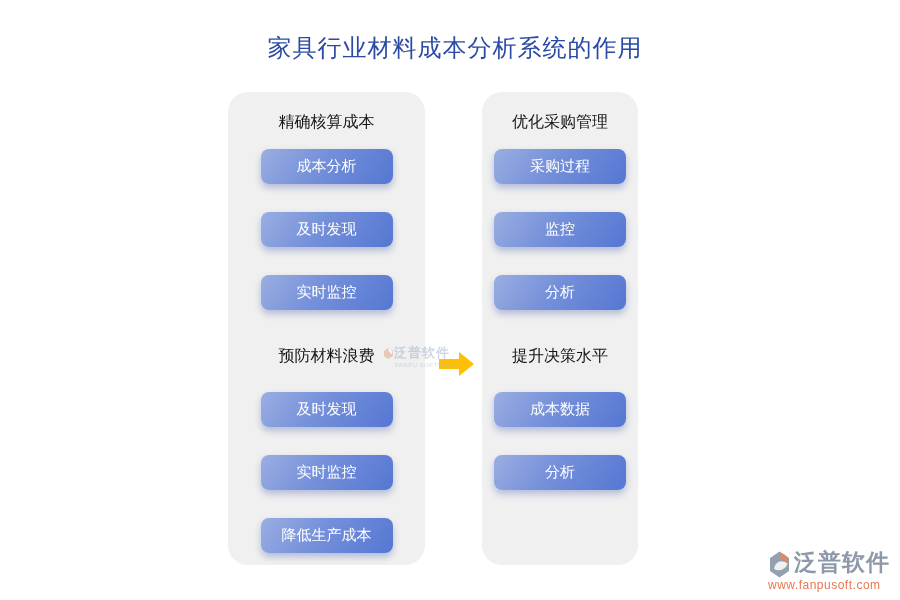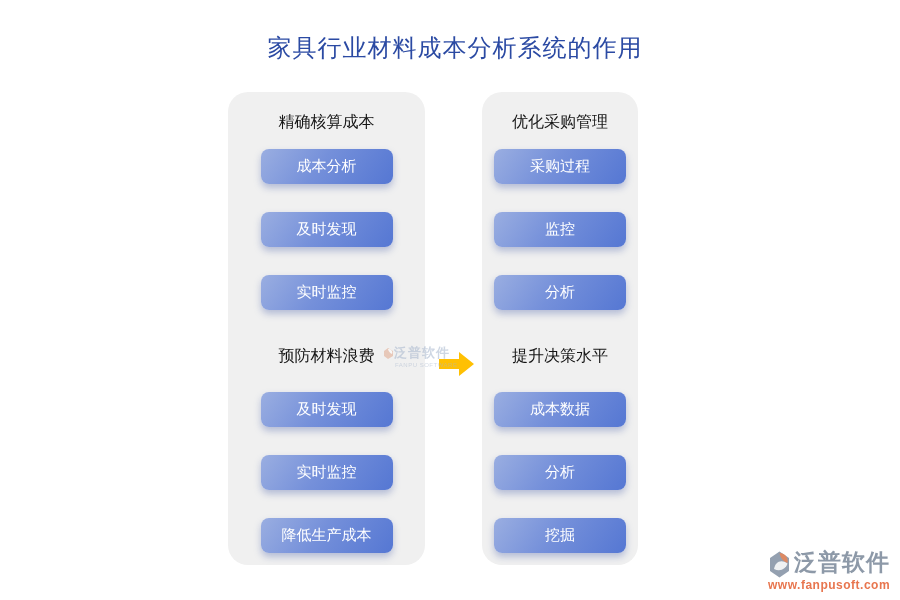--- a/index.html
+++ b/index.html
@@ -66,21 +66,21 @@
     display:flex; flex-direction:column;
   }
   .footer-row { display:flex; align-items:flex-start; }
   .brand-text {
     font-size:23px; font-weight:bold; color:#8d99a8;
     line-height:28px; letter-spacing:1px;
     white-space:nowrap;
   }
   .footer-url {
     font-family:"Liberation Sans","DejaVu Sans",sans-serif;
-    font-size:12px; font-weight:bold; color:#e8764f;
+    font-size:12px; font-weight:normal; color:#e8764f;
     letter-spacing:0.5px; margin-top:-1px;
     white-space:nowrap;
   }
 </style>
 </head>
 <body>
 
 <h1 class="title">家具行业材料成本分析系统的作用</h1>
 
 <section class="panel left">
@@ -95,21 +95,20 @@
 </section>
 
 <section class="panel right">
   <div class="heading h-first">优化采购管理</div>
   <div class="btn">采购过程</div>
   <div class="btn">监控</div>
   <div class="btn">分析</div>
   <div class="heading h-second">提升决策水平</div>
   <div class="btn">成本数据</div>
   <div class="btn">分析</div>
-  <div class="btn">挖掘</div>
 </section>
 
 <div class="arrow-wrap">
   <svg width="38" height="26" viewBox="0 0 38 26" xmlns="http://www.w3.org/2000/svg">
     <path d="M2 8 L22 8 L22 1 L37 13 L22 25 L22 18 L2 18 Z" fill="#ffc003"></path>
   </svg>
 </div>
 
 <div class="watermark">
   <div class="wm-row">

